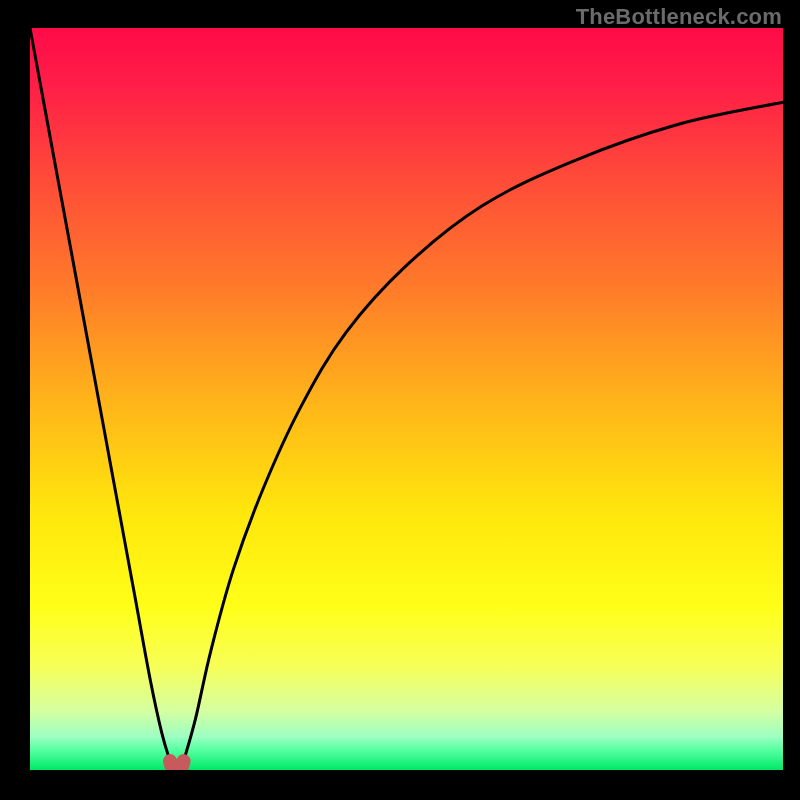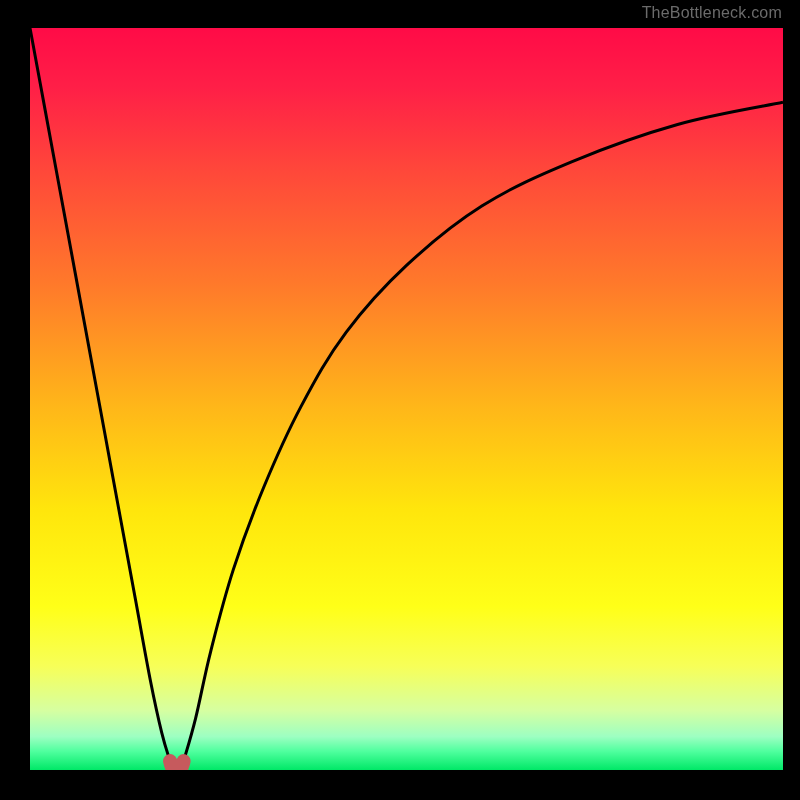--- a/index.html
+++ b/index.html
@@ -19,22 +19,22 @@
     position: absolute;
     overflow: hidden;
   }
   .gradient {
     position: absolute;
     inset: 0;
   }
   .watermark {
     position: absolute;
     color: #6b6b6b;
-    font-size: 16px;
-    font-weight: 400;
+    font-size: 22px;
+    font-weight: 700;
     letter-spacing: 0.2px;
   }
   svg.curve {
     position: absolute;
     inset: 0;
     width: 100%;
     height: 100%;
   }
 </style>
 </head>

